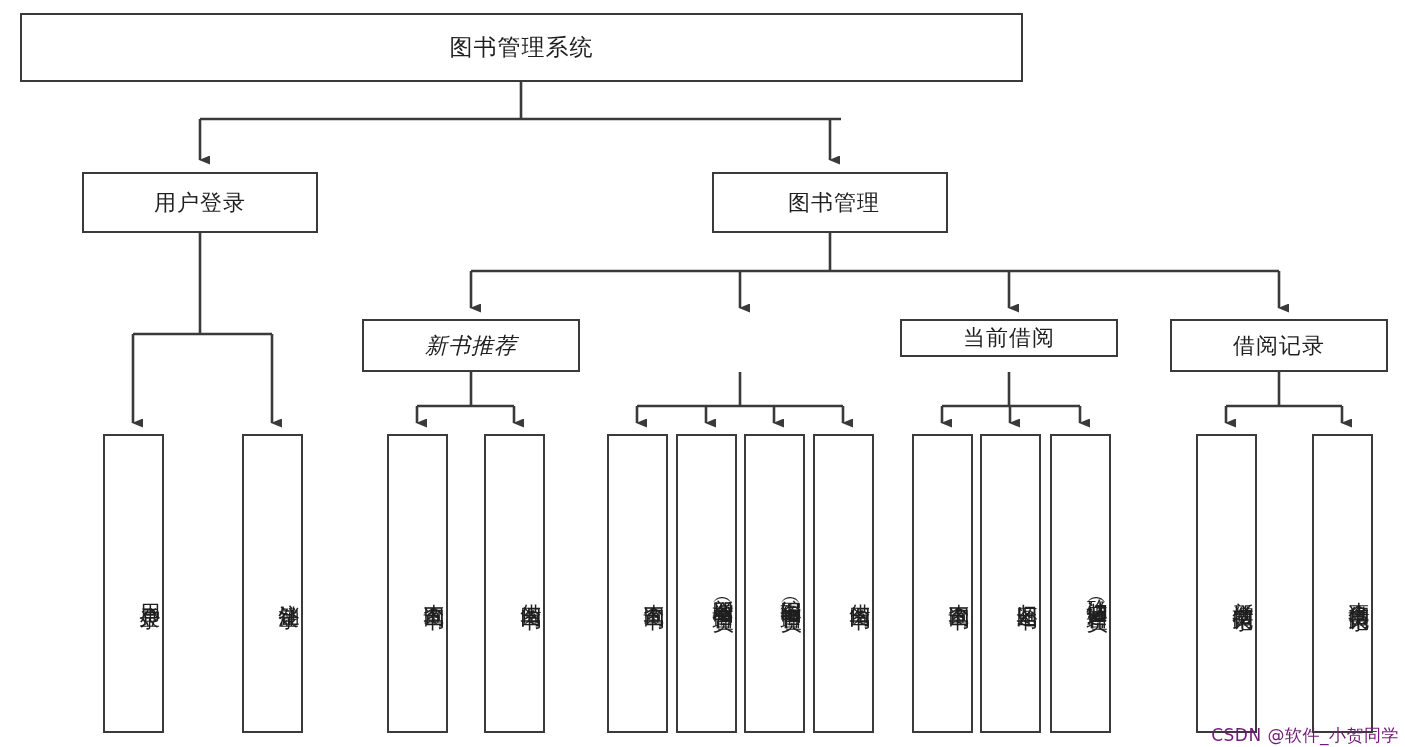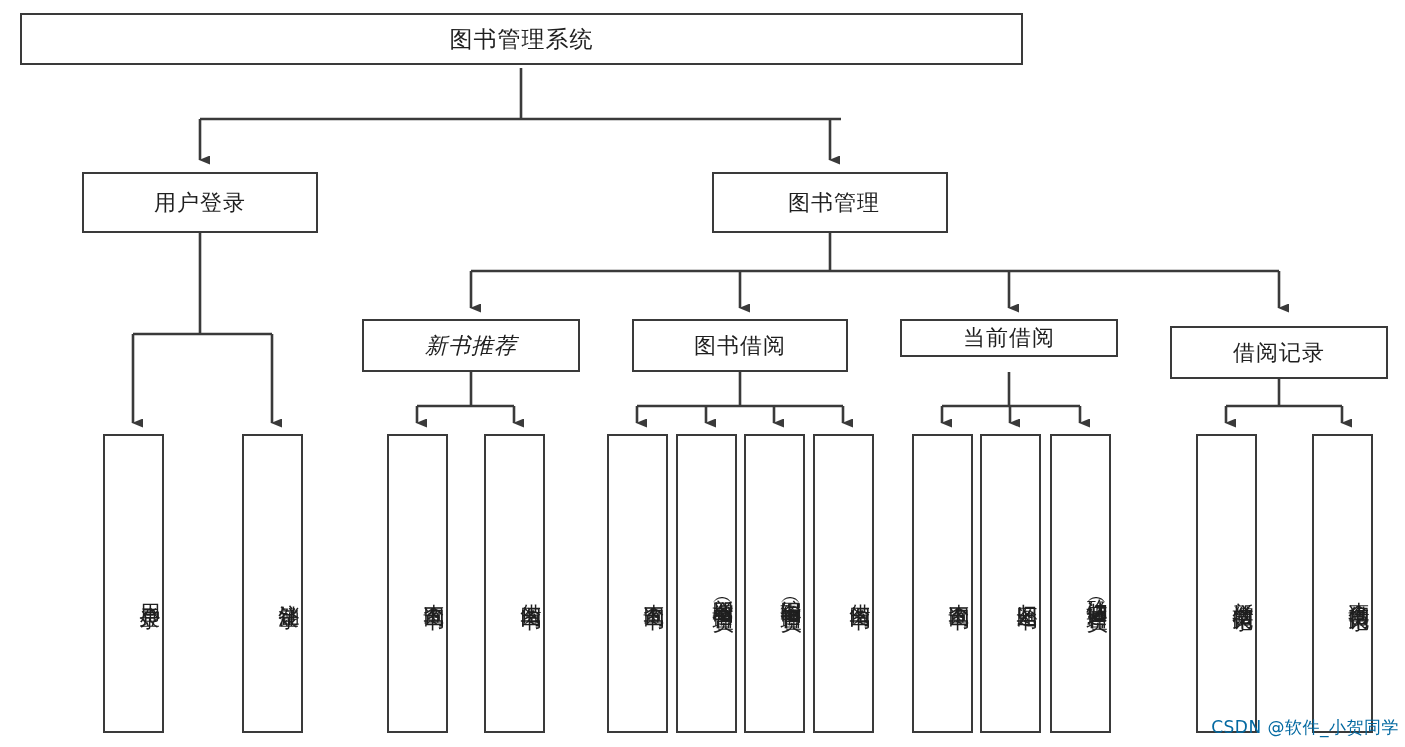--- a/index.html
+++ b/index.html
@@ -49,23 +49,23 @@
   }
   .node.v .vtxt{
     writing-mode:vertical-rl;
     text-orientation:upright;
     display:block;
     white-space:nowrap;
   }
   .watermark{
     position:absolute;
     right:6px;
-    bottom:8px;
+    bottom:0;
     font-size:17px;
-    color:#0369a1;
+    color:#701a75;
     letter-spacing:0.5px;
     white-space:nowrap;
   }
 </style>
 </head>
 <body>
 
 <div id="canvas">
 
   <svg id="wires" viewBox="0 0 1405 747" xmlns="http://www.w3.org/2000/svg">
@@ -111,41 +111,38 @@
       <path d="M1010,406 L1010,423" marker-end="url(#arw)"></path>
       <path d="M1080,406 L1080,423" marker-end="url(#arw)"></path>
 
       <path d="M1279,372 L1279,406"></path>
       <path d="M1226,406 L1342,406"></path>
       <path d="M1226,406 L1226,423" marker-end="url(#arw)"></path>
       <path d="M1342,406 L1342,423" marker-end="url(#arw)"></path>
     </g>
   </svg>
 
-  <div class="node h root" style="left:20px; top:13px; width:1003px; height:52px;">
+  <div class="node h root" style="left:20px; top:13px; width:1003px; height:69px;">
     <span>图书管理系统</span>
   </div>
 
   <div class="node h" style="left:82px; top:172px; width:236px; height:61px;">
     <span>用户登录</span>
   </div>
   <div class="node h" style="left:712px; top:172px; width:236px; height:61px;padding-left:8px;">
     <span>图书管理</span>
   </div>
 
   <div class="node h" style="left:362px; top:319px; width:218px; height:53px;font-style:italic;">
     <span>新书推荐</span>
   </div>
-  <div class="node h" style="left:632px; top:319px; width:216px; height:53px;">
-    <span>图书借阅</span>
-  </div>
   <div class="node h" style="left:900px; top:319px; width:218px; height:38px;">
     <span>当前借阅</span>
   </div>
-  <div class="node h" style="left:1170px; top:326px; width:218px; height:53px;">
+  <div class="node h" style="left:1170px; top:319px; width:218px; height:53px;">
     <span>借阅记录</span>
   </div>
 
   <div class="node v" style="left:103px; top:434px; width:61px; height:299px;">
     <span class="vtxt">用户登录</span>
   </div>
   <div class="node v" style="left:242px; top:434px; width:61px; height:299px;">
     <span class="vtxt">注销登录</span>
   </div>
 

